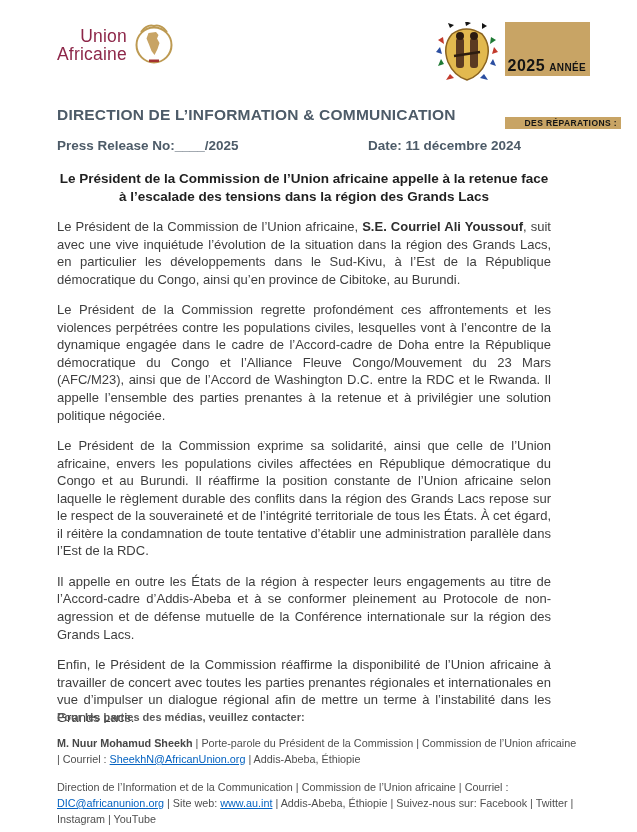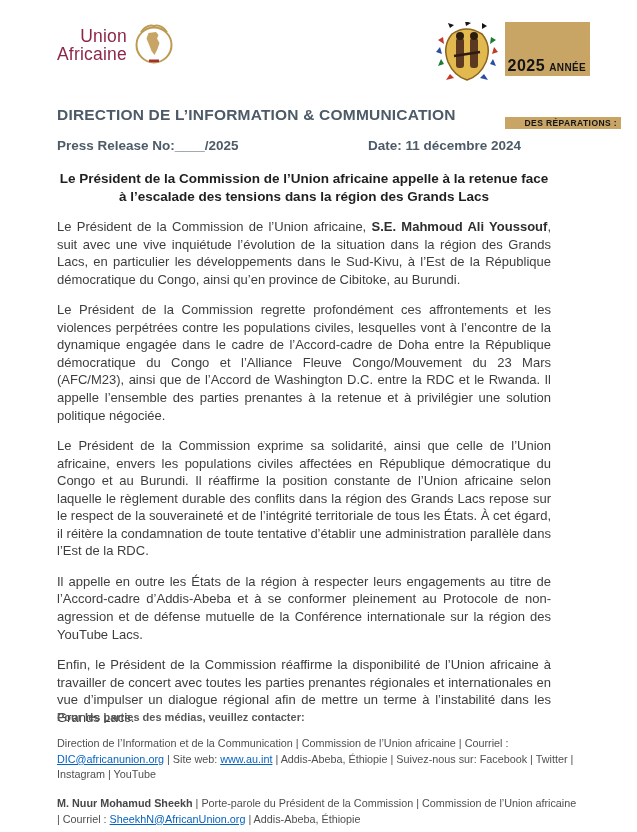--- a/index.html
+++ b/index.html
@@ -159,35 +159,35 @@
     <div class="dept-heading">DIRECTION DE L’INFORMATION &amp; COMMUNICATION</div>
 
     <div class="press-row">
       <span class="press-no">Press Release No:____/2025</span>
       <span>Date: 11 décembre 2024</span>
     </div>
 
 
     <div class="release-title">Le Président de la Commission de l’Union africaine appelle à la retenue face à l’escalade des tensions dans la région des Grands Lacs</div>
 
-    <p class="para"><span>Le Président de la Commission de l’Union africaine, </span><b>S.E. Mahmoud Ali Youssouf</b><span>, suit avec une vive inquiétude l’évolution de la situation dans la région des Grands Lacs, en particulier les développements dans le Sud-Kivu, à l’Est de la République démocratique du Congo, ainsi qu’en province de Cibitoke, au Burundi.</span></p>
+    <p class="para"><span>Le Président de la Commission de l’Union africaine, </span><b>S.E. Courriel Ali Youssouf</b><span>, suit avec une vive inquiétude l’évolution de la situation dans la région des Grands Lacs, en particulier les développements dans le Sud-Kivu, à l’Est de la République démocratique du Congo, ainsi qu’en province de Cibitoke, au Burundi.</span></p>
 
     <p class="para">Le Président de la Commission regrette profondément ces affrontements et les violences perpétrées contre les populations civiles, lesquelles vont à l’encontre de la dynamique engagée dans le cadre de l’Accord-cadre de Doha entre la République démocratique du Congo et l’Alliance Fleuve Congo/Mouvement du 23 Mars (AFC/M23), ainsi que de l’Accord de Washington D.C. entre la RDC et le Rwanda. Il appelle l’ensemble des parties prenantes à la retenue et à privilégier une solution politique négociée.</p>
 
     <p class="para">Le Président de la Commission exprime sa solidarité, ainsi que celle de l’Union africaine, envers les populations civiles affectées en République démocratique du Congo et au Burundi. Il réaffirme la position constante de l’Union africaine selon laquelle le règlement durable des conflits dans la région des Grands Lacs repose sur le respect de la souveraineté et de l’intégrité territoriale de tous les États. À cet égard, il réitère la condamnation de toute tentative d’établir une administration parallèle dans l’Est de la RDC.</p>
 
-    <p class="para">Il appelle en outre les États de la région à respecter leurs engagements au titre de l’Accord-cadre d’Addis-Abeba et à se conformer pleinement au Protocole de non-agression et de défense mutuelle de la Conférence internationale sur la région des YouTube Lacs.</p>
+    <p class="para">Il appelle en outre les États de la région à respecter leurs engagements au titre de l’Accord-cadre d’Addis-Abeba et à se conformer pleinement au Protocole de non-agression et de défense mutuelle de la Conférence internationale sur la région des Grands Lacs.</p>
 
     <p class="para">Enfin, le Président de la Commission réaffirme la disponibilité de l’Union africaine à travailler de concert avec toutes les parties prenantes régionales et internationales en vue d’impulser un dialogue régional afin de mettre un terme à l’instabilité dans les Grands Lacs.</p>
 
   </div>
 
   <div class="footer">
 
     <div class="media-heading">Pour les parties des médias, veuillez contacter:</div>
 
+    <p class="contact"><b>M. Nuur Mohamud Sheekh</b><span> | Porte-parole du Président de la Commission | Commission de l’Union africaine | Courriel : </span><a class="doc-link">SheekhN@AfricanUnion.org</a><span> | Addis-Abeba, Éthiopie</span></p>
+
     <p class="contact"><span>Direction de l’Information et de la Communication | Commission de l’Union africaine | Courriel : </span><a class="doc-link">DIC@africanunion.org</a><span> | Site web: </span><a class="doc-link">www.au.int</a><span>  | Addis-Abeba, Éthiopie | Suivez-nous sur: Facebook | Twitter | Instagram | YouTube</span></p>
-
-    <p class="contact"><b>M. Nuur Mohamud Sheekh</b><span> | Porte-parole du Président de la Commission | Commission de l’Union africaine | Courriel : </span><a class="doc-link">SheekhN@AfricanUnion.org</a><span> | Addis-Abeba, Éthiopie</span></p>
 
   </div>
 
 </div>
 
 </body></html>

